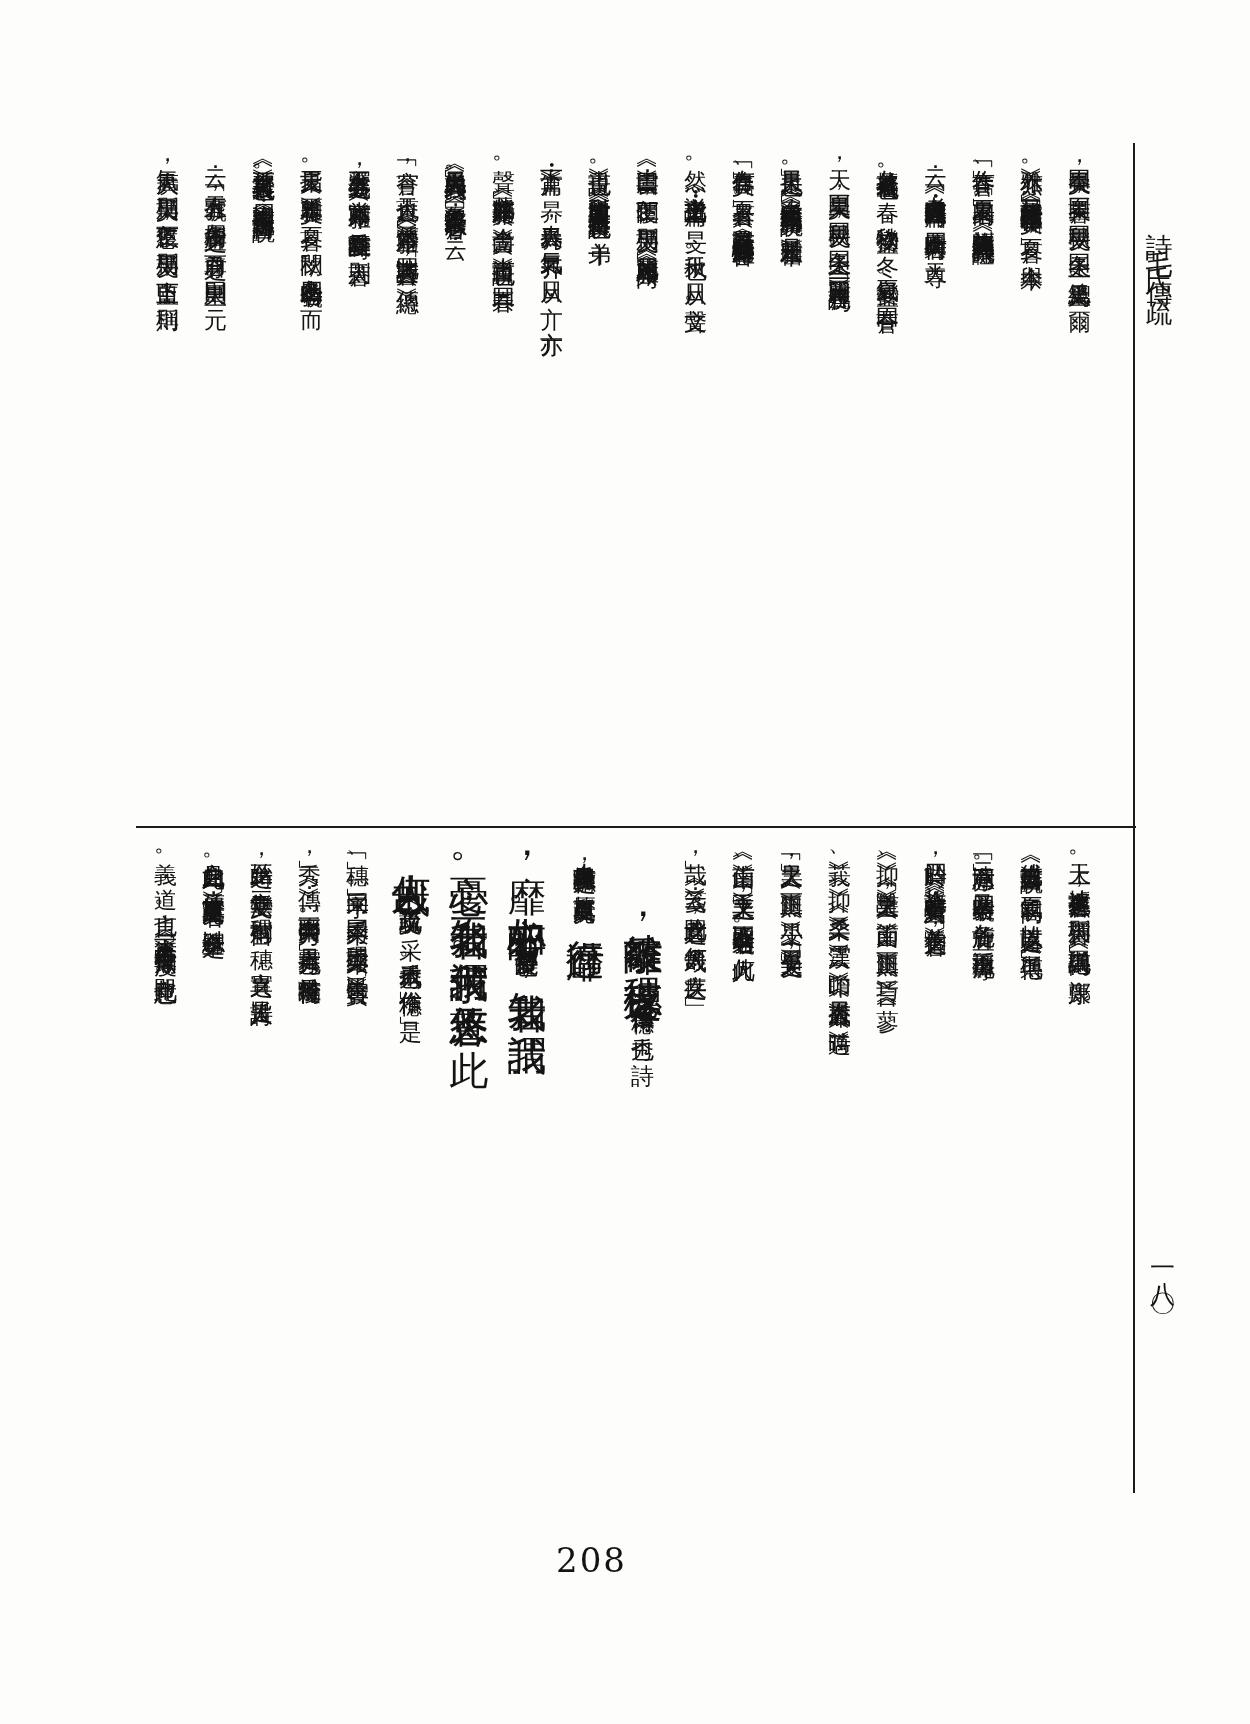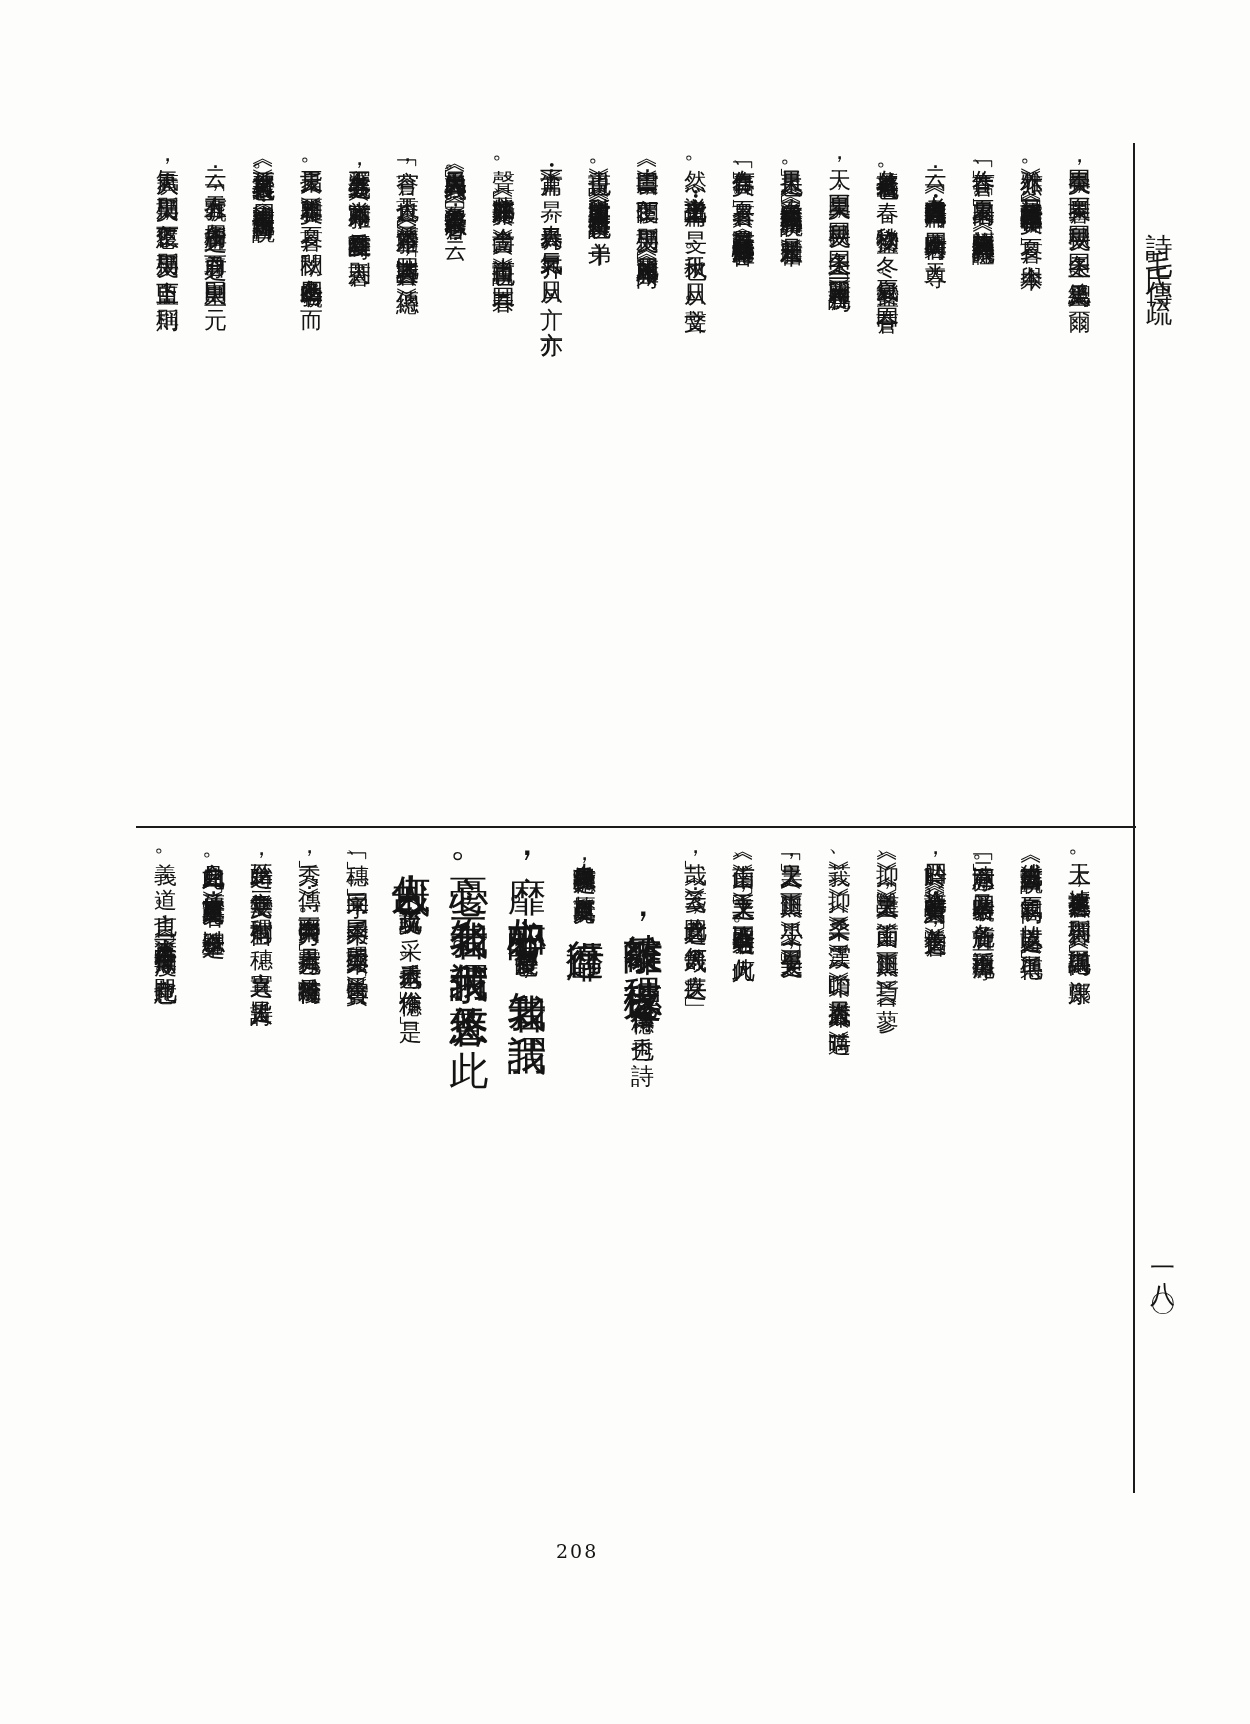--- a/index.html
+++ b/index.html
@@ -44,21 +44,21 @@
     letter-spacing:1px;
     height:100%;
   }
   .col-lg{line-height:58px;}
   .col-indent{padding-top:58px;}
   .seg-sm{font-size:23px;}
   .seg-lg{font-size:39px;}
   .seg-mk{font-size:23px;font-weight:bold;}
   .page-number{
     position:absolute;left:556px;top:1540px;
-    font-size:19px;letter-spacing:2px;
+    font-size:34px;letter-spacing:2px;
   }
 </style>
 </head>
 <body>
 
 <div class="page">
   <div class="margin-rule"></div>
   <div class="margin-title">詩毛氏傳疏</div>
   <div class="folio">一八〇</div>
 

